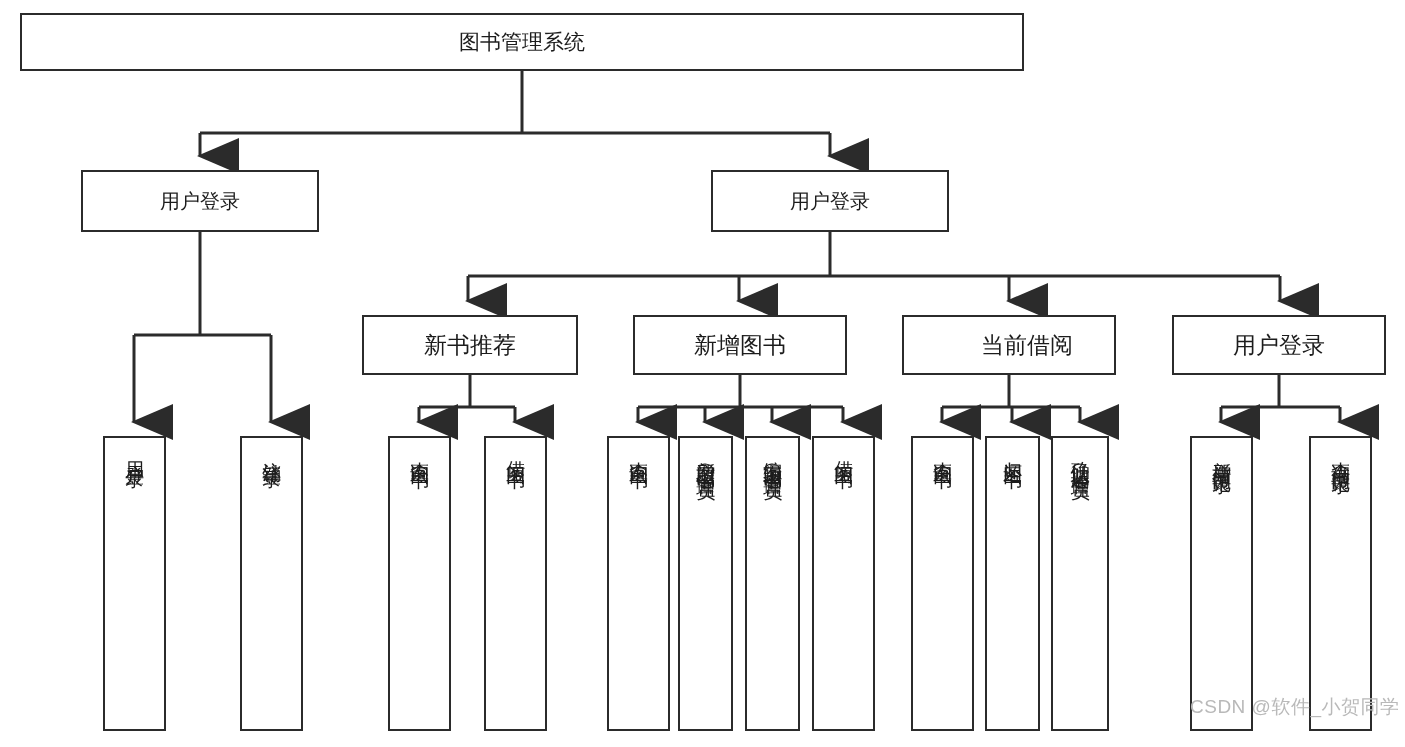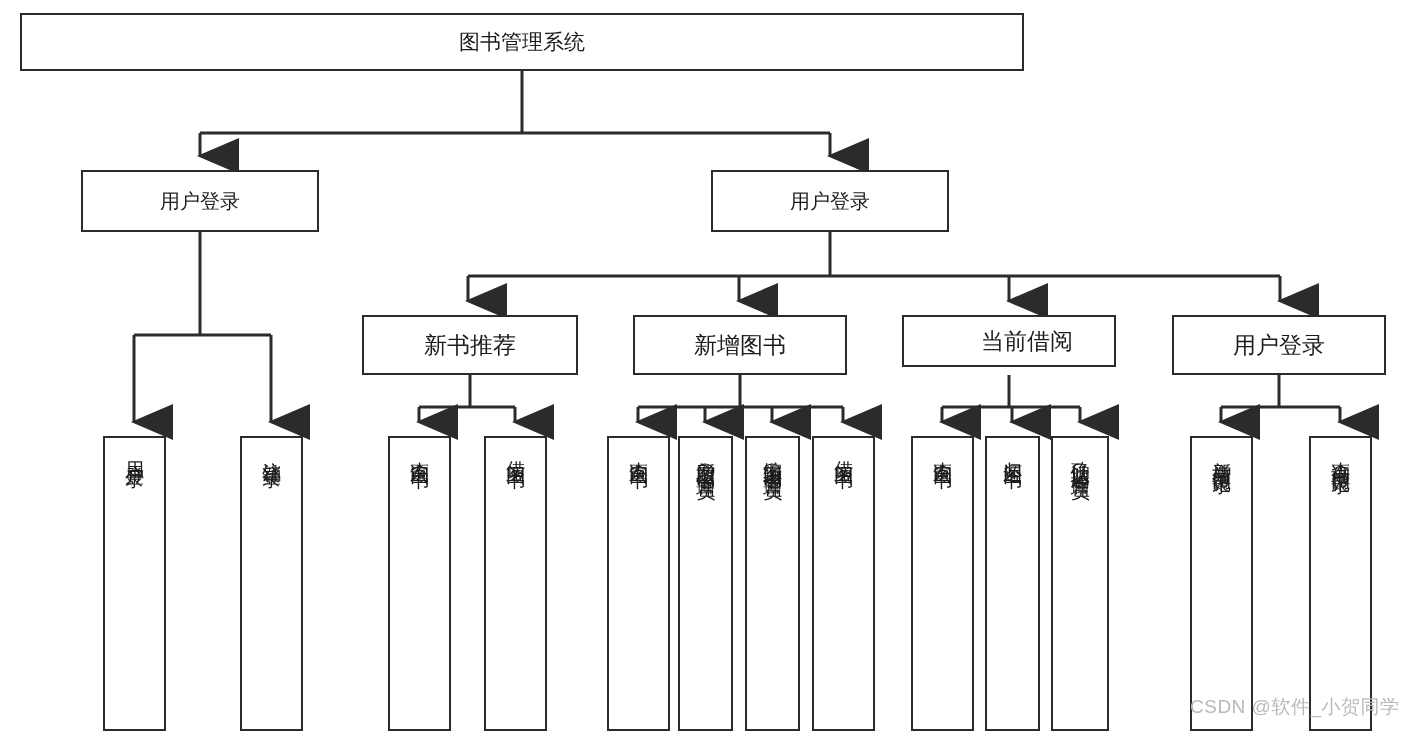--- a/index.html
+++ b/index.html
@@ -137,21 +137,21 @@
   <div class="node lvl1" style="left:711px; top:170px; width:238px; height:62px;">
     <span>用户登录</span>
   </div>
 
   <div class="node lvl2" style="left:362px; top:315px; width:216px; height:60px;">
     <span>新书推荐</span>
   </div>
   <div class="node lvl2" style="left:633px; top:315px; width:214px; height:60px;">
     <span>新增图书</span>
   </div>
-  <div class="node lvl2" style="left:902px; top:315px; width:214px; height:52px;padding-left:36px;">
+  <div class="node lvl2" style="left:902px; top:315px; width:214px; height:60px;padding-left:36px;">
     <span>当前借阅</span>
   </div>
   <div class="node lvl2" style="left:1172px; top:315px; width:214px; height:60px;">
     <span>用户登录</span>
   </div>
 
   <div class="node leaf" style="left:103px; top:436px; width:63px; height:295px;">
     <span class="vtext">用户登录</span>
   </div>
   <div class="node leaf" style="left:240px; top:436px; width:63px; height:295px;">

